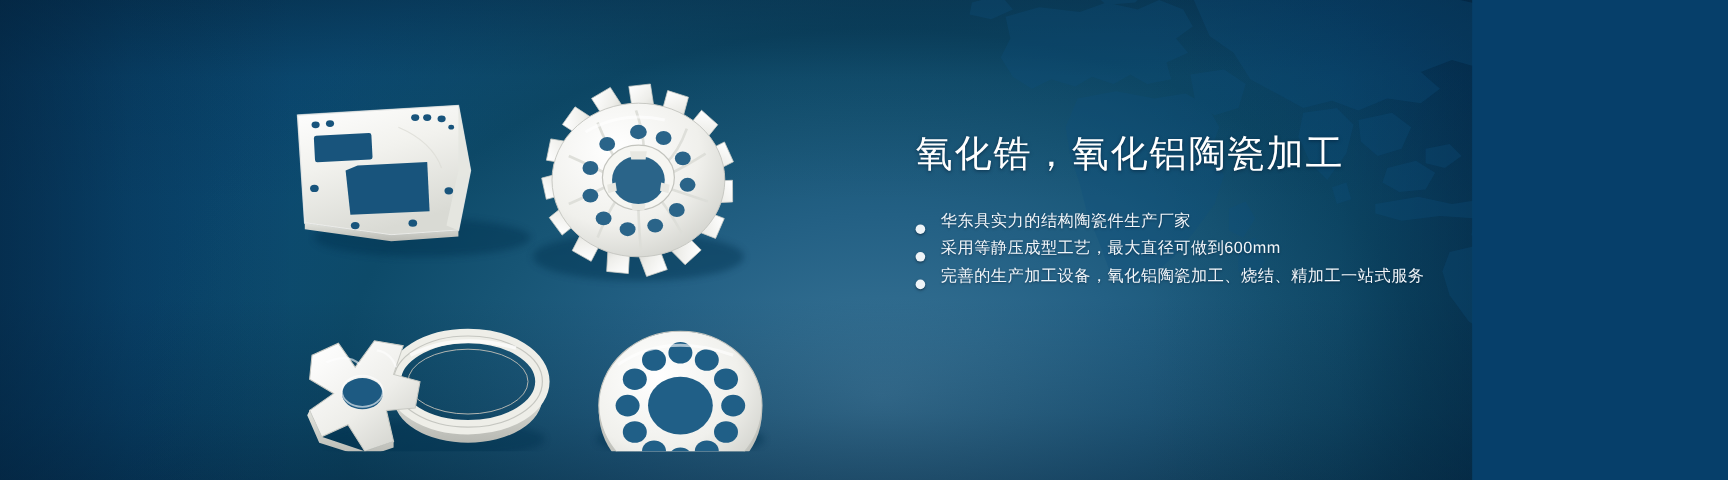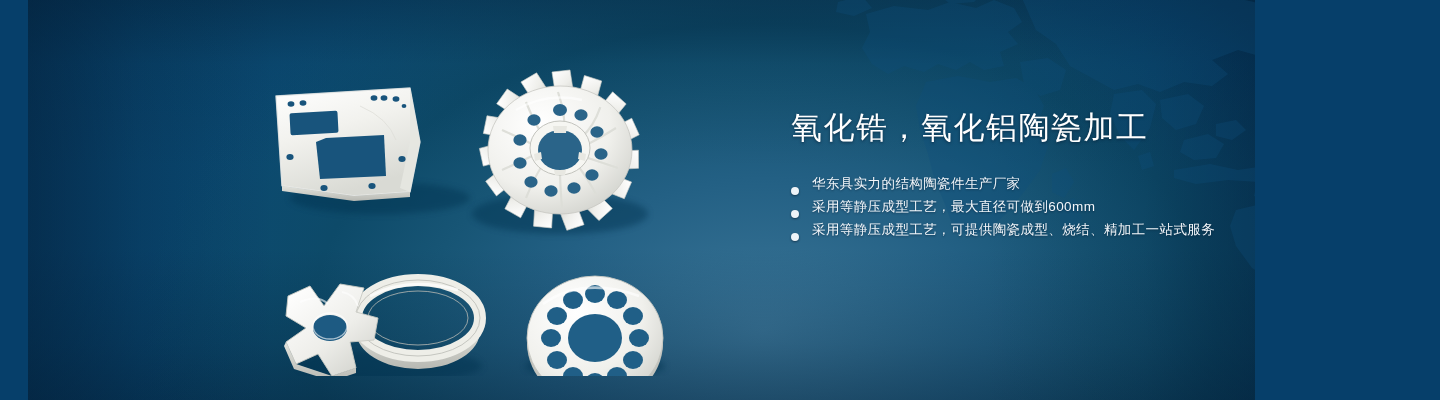--- a/index.html
+++ b/index.html
@@ -9,21 +9,20 @@
     overflow:hidden;
     font-family:"Liberation Sans","DejaVu Sans",sans-serif;
     background:#063f6a;
   }
 
   .banner {
     position:relative;
     width:1227px; height:400px;
     overflow:hidden;
     background:#06416c;
-    margin-left:28px;
   }
 
   
   .bg-base {
     position:absolute; inset:0;
     background:
       radial-gradient(ellipse 620px 420px at 735px 330px,
           #3a7598 0%,
           #2f6b8e 18%,
           #236084 36%,
@@ -393,19 +392,19 @@
       </li>
 
       <li class="bullet">
         <span class="bullet-dot"></span>
         <span class="bullet-text">采用等静压成型工艺，最大直径可做到600mm</span>
       </li>
 
 
       <li class="bullet">
         <span class="bullet-dot"></span>
-        <span class="bullet-text">采用等静压成型工艺，可提供陶瓷成型、烧结、精加工一站式服务</span>
+        <span class="bullet-text">完善的生产加工设备，氧化铝陶瓷加工、烧结、精加工一站式服务</span>
       </li>
 
     </ul>
   </div>
 
 </div>
 
 </body></html>

